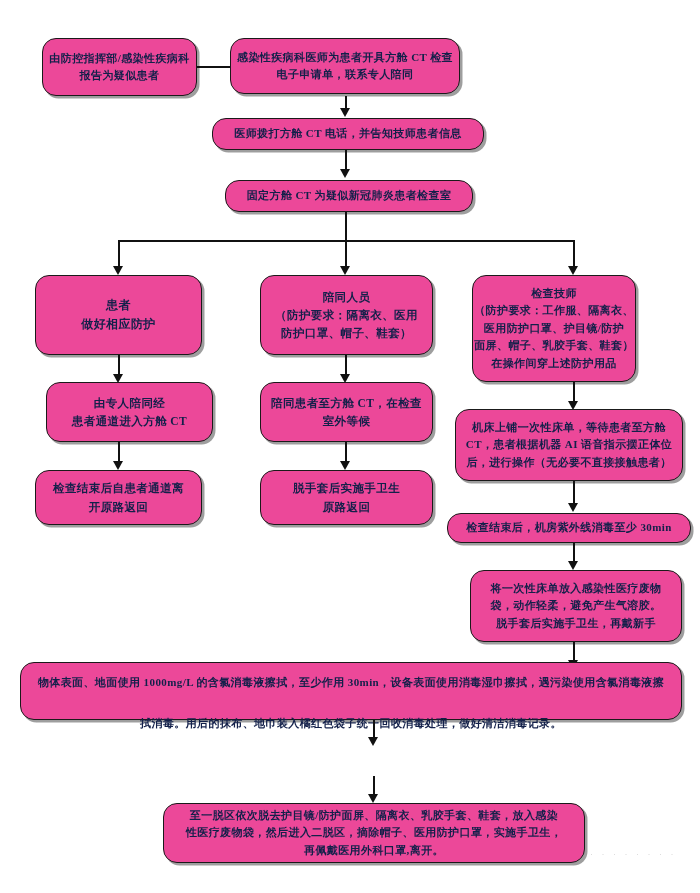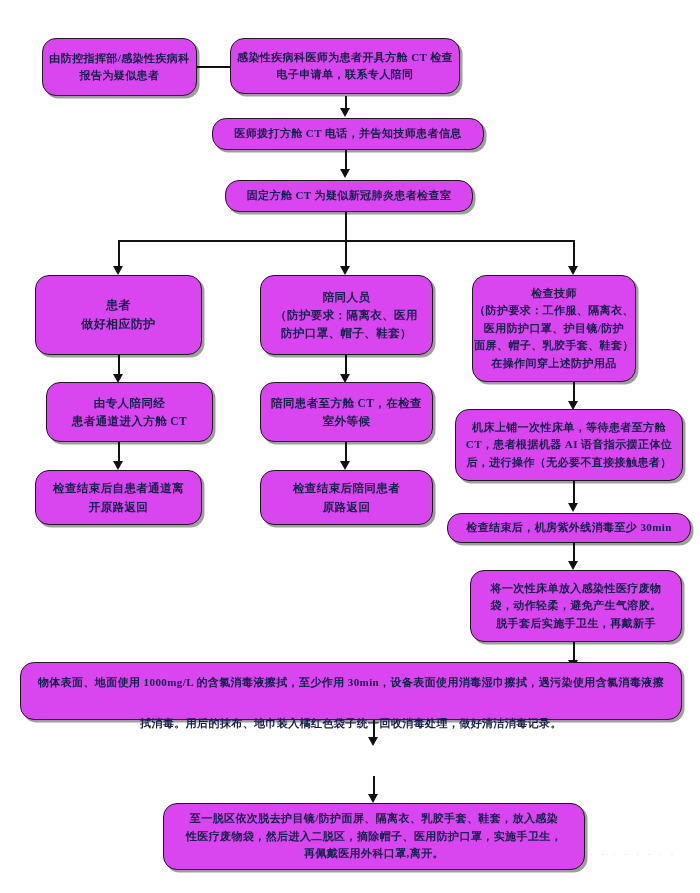--- a/index.html
+++ b/index.html
@@ -8,21 +8,21 @@
     background:#ffffff;
     font-family:"Liberation Serif","DejaVu Serif",serif;
     position:relative;
     overflow:hidden;
   }
   #chart{position:absolute;left:0;top:0;width:700px;height:893px;}
 
   .node{
     position:absolute;
     box-sizing:border-box;
-    background:#d946ef;
+    background:#ec4899;
     border:1.4px solid #1a1a1a;
     border-radius:14px;
     color:#13204a;
     display:flex;
     flex-direction:column;
     align-items:center;
     justify-content:center;
     text-align:center;
     box-shadow:2.5px 2.5px 0 rgba(40,40,40,.45);
     font-weight:bold;
@@ -128,21 +128,21 @@
 
   <div class="node fs115" style="left:260px;top:382px;width:173px;height:60px;">
     <span class="line">陪同患者至方舱 CT，在检查</span>
     <span class="line">室外等候</span>
   </div>
 
   <div class="vline" style="left:345px;top:442px;height:22px;"></div>
   <div class="arrow" style="left:340px;top:461px;"></div>
 
   <div class="node fs115" style="left:260px;top:470px;width:173px;height:55px;">
-    <span class="line">检查结束后陪同患者</span>
+    <span class="line">脱手套后实施手卫生</span>
     <span class="line">原路返回</span>
   </div>
 
   <div class="node fs11" style="left:472px;top:275px;width:164px;height:107px;">
     <span class="line">检查技师</span>
     <span class="line">（防护要求：工作服、隔离衣、</span>
     <span class="line">医用防护口罩、护目镜/防护</span>
     <span class="line">面屏、帽子、乳胶手套、鞋套）</span>
     <span class="line">在操作间穿上述防护用品</span>
   </div>
@@ -180,21 +180,21 @@
     <span class="line">拭消毒。用后的抹布、地巾装入橘红色袋子统一回收消毒处理，做好清洁消毒记录。</span>
   </div>
 
   <div class="vline" style="left:373px;top:720px;height:20px;"></div>
   <div class="arrow" style="left:368px;top:737px;"></div>
 
 
   <div class="vline" style="left:373px;top:776px;height:22px;"></div>
   <div class="arrow" style="left:368px;top:794px;"></div>
 
-  <div class="node fs11" style="left:163px;top:803px;width:422px;height:67px;">
+  <div class="node fs11" style="left:163px;top:803px;width:422px;height:60px;">
     <span class="line">至一脱区依次脱去护目镜/防护面屏、隔离衣、乳胶手套、鞋套，放入感染</span>
     <span class="line">性医疗废物袋，然后进入二脱区，摘除帽子、医用防护口罩，实施手卫生，</span>
     <span class="line">再佩戴医用外科口罩,离开。</span>
   </div>
 
   <div class="watermark" style="left:590px;top:849px;">· · ·   · · · · ·</div>
 
 </div>
 
 </body></html>

